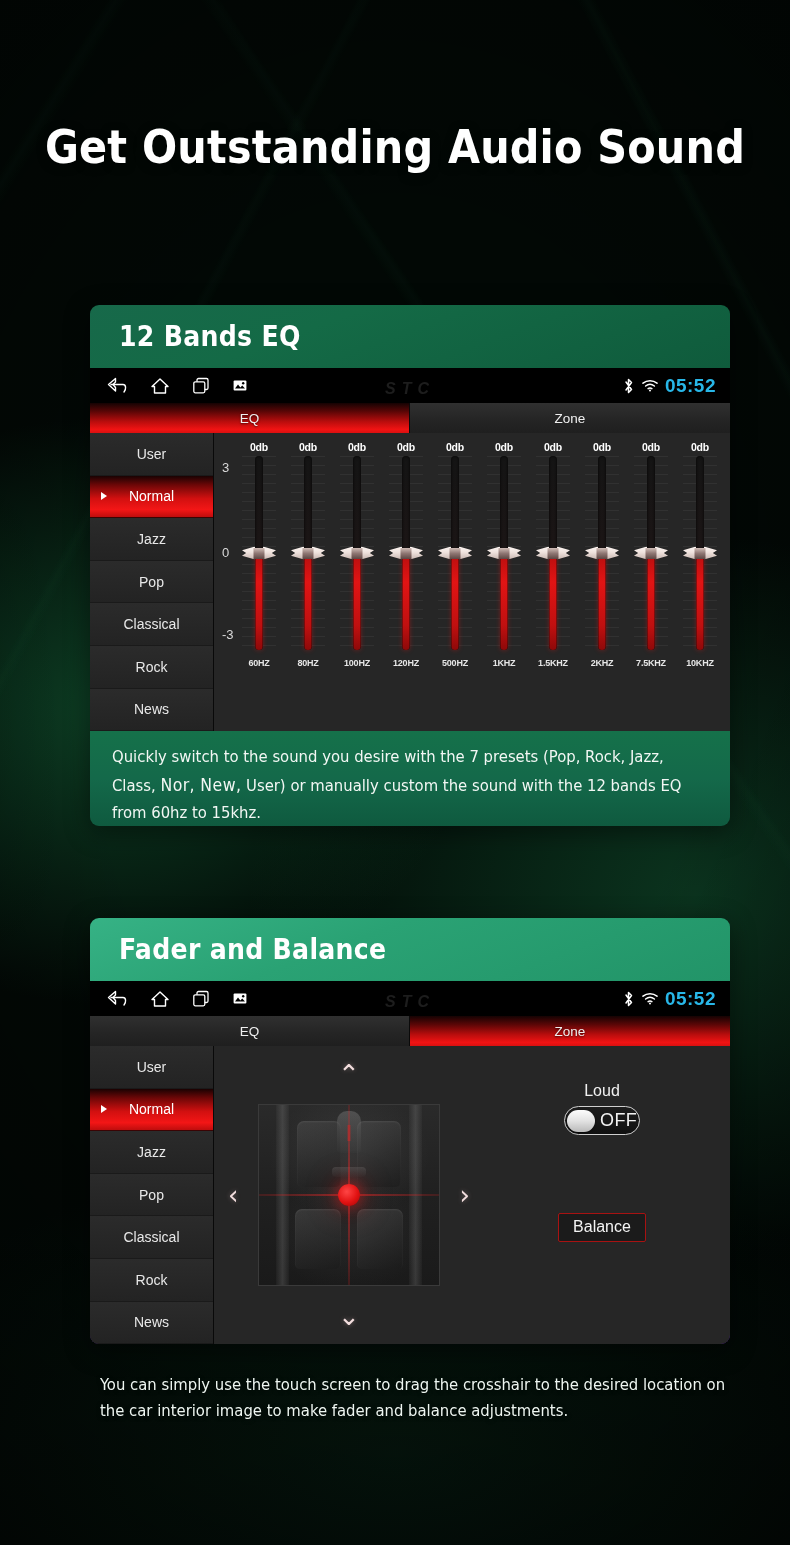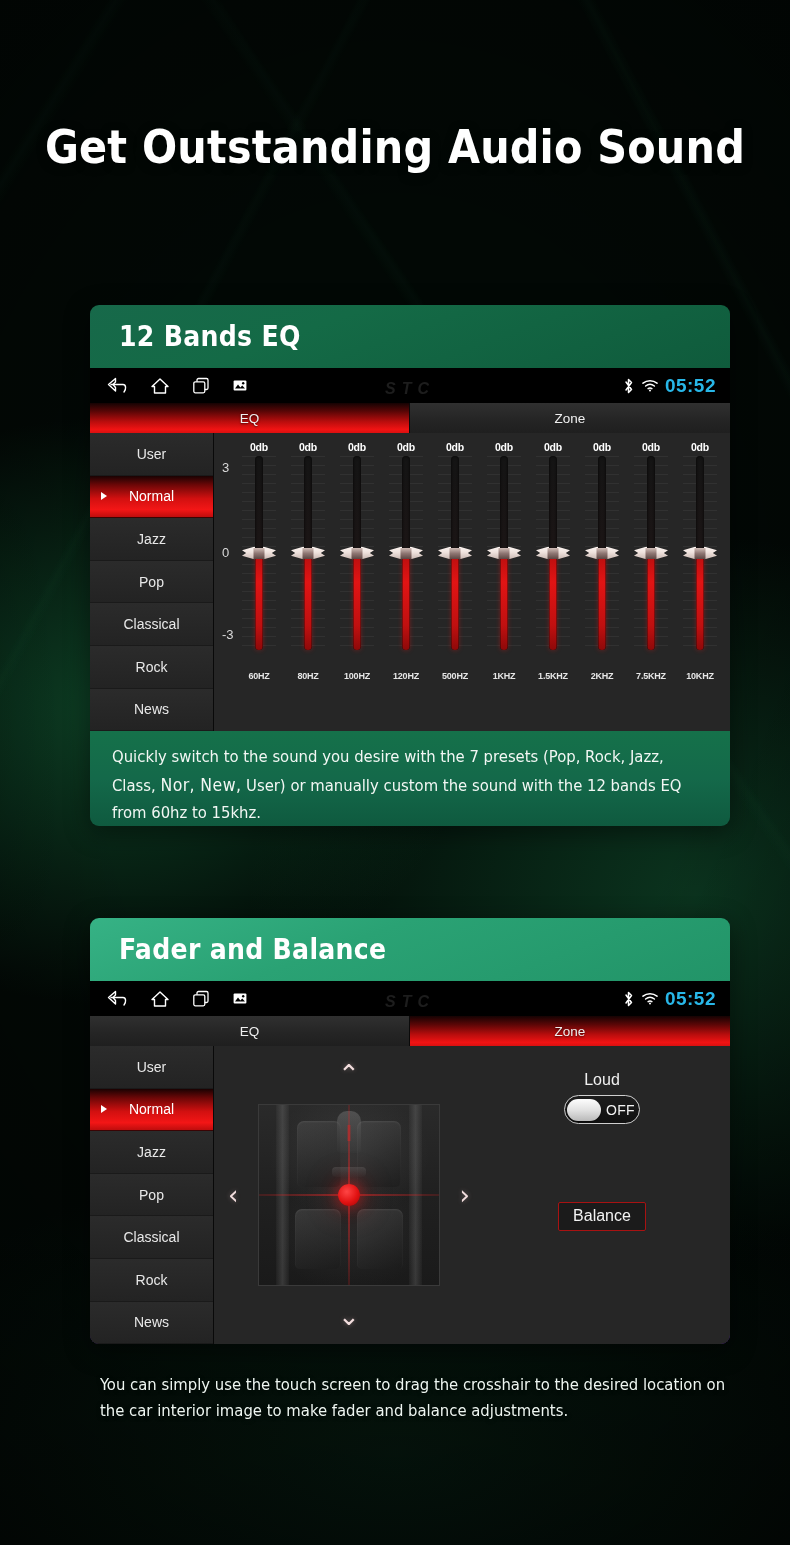--- a/index.html
+++ b/index.html
@@ -243,21 +243,21 @@
     background: linear-gradient(180deg, #fdf6f3 0%, #efe2dd 45%, #c9b7b1 100%);
     box-shadow: 0 1px 2px rgba(0,0,0,.7);
   }
   .knob-half.left  { clip-path: polygon(100% 0, 100% 100%, 0 72%, 32% 50%, 0 28%); }
   .knob-half.right { clip-path: polygon(0 0, 0 100%, 100% 72%, 68% 50%, 100% 28%); }
   .knob-bar {
     position: absolute; left: 50%; top: 50%; transform: translate(-50%,-50%);
     width: 11px; height: 11px;
     background: linear-gradient(180deg, #cfbcb6 0%, #8e7672 50%, #5d4744 100%);
   }
-  .band-freq { color: #e6e6e6; font-size: 9px; font-weight: 700; margin-top: 21px; letter-spacing: -.2px; }
+  .band-freq { color: #e6e6e6; font-size: 9px; font-weight: 700; margin-top: 8px; letter-spacing: -.2px; }
 
   
   .fader-panel {
     flex: 1; background: #262626;
     height: 298px;
     position: relative;
     display: flex; align-items: center;
   }
   .pad-wrap {
     position: relative;
@@ -335,38 +335,38 @@
     position: absolute; left: 50%; top: 50%;
     transform: translate(-50%,-50%);
     width: 22px; height: 22px; border-radius: 50%;
     background: radial-gradient(circle at 40% 35%, #ff4545 0%, #e11212 55%, #9d0606 100%);
     box-shadow: 0 0 16px rgba(235,25,25,.75), 0 0 34px rgba(235,25,25,.35);
   }
 
   .fader-right {
     flex: 1; height: 100%;
     display: flex; flex-direction: column; align-items: center;
-    padding-top: 25px;
+    padding-top: 36px;
   }
   .loud-label { color: #f0f0f0; font-size: 16px; margin-bottom: 6px; }
   .toggle {
     width: 76px; height: 29px; border-radius: 15px;
     background: linear-gradient(180deg, #1d1d1d 0%, #111 100%);
     border: 1.5px solid #cfcfcf;
     display: flex; align-items: center;
     padding: 2px;
     position: relative;
   }
   .toggle-knob {
     width: 34px; height: 22px; border-radius: 11px;
     background: linear-gradient(180deg, #fdfdfd 0%, #e2e2e2 50%, #b9b9b9 100%);
     box-shadow: 0 1px 2px rgba(0,0,0,.6);
   }
   .toggle-text {
-    color: #f2f2f2; font-size: 14px;
+    color: #f2f2f2; font-size: 18px;
     margin-left: 5px; letter-spacing: .3px;
   }
   .default-btn {
     margin-top: 78px;
     padding: 4px 14px 5px 14px;
     border: 1.5px solid #a81212;
     background: #1b1b1b;
     color: #f4f4f4;
     font-size: 16px;
     border-radius: 2px;

